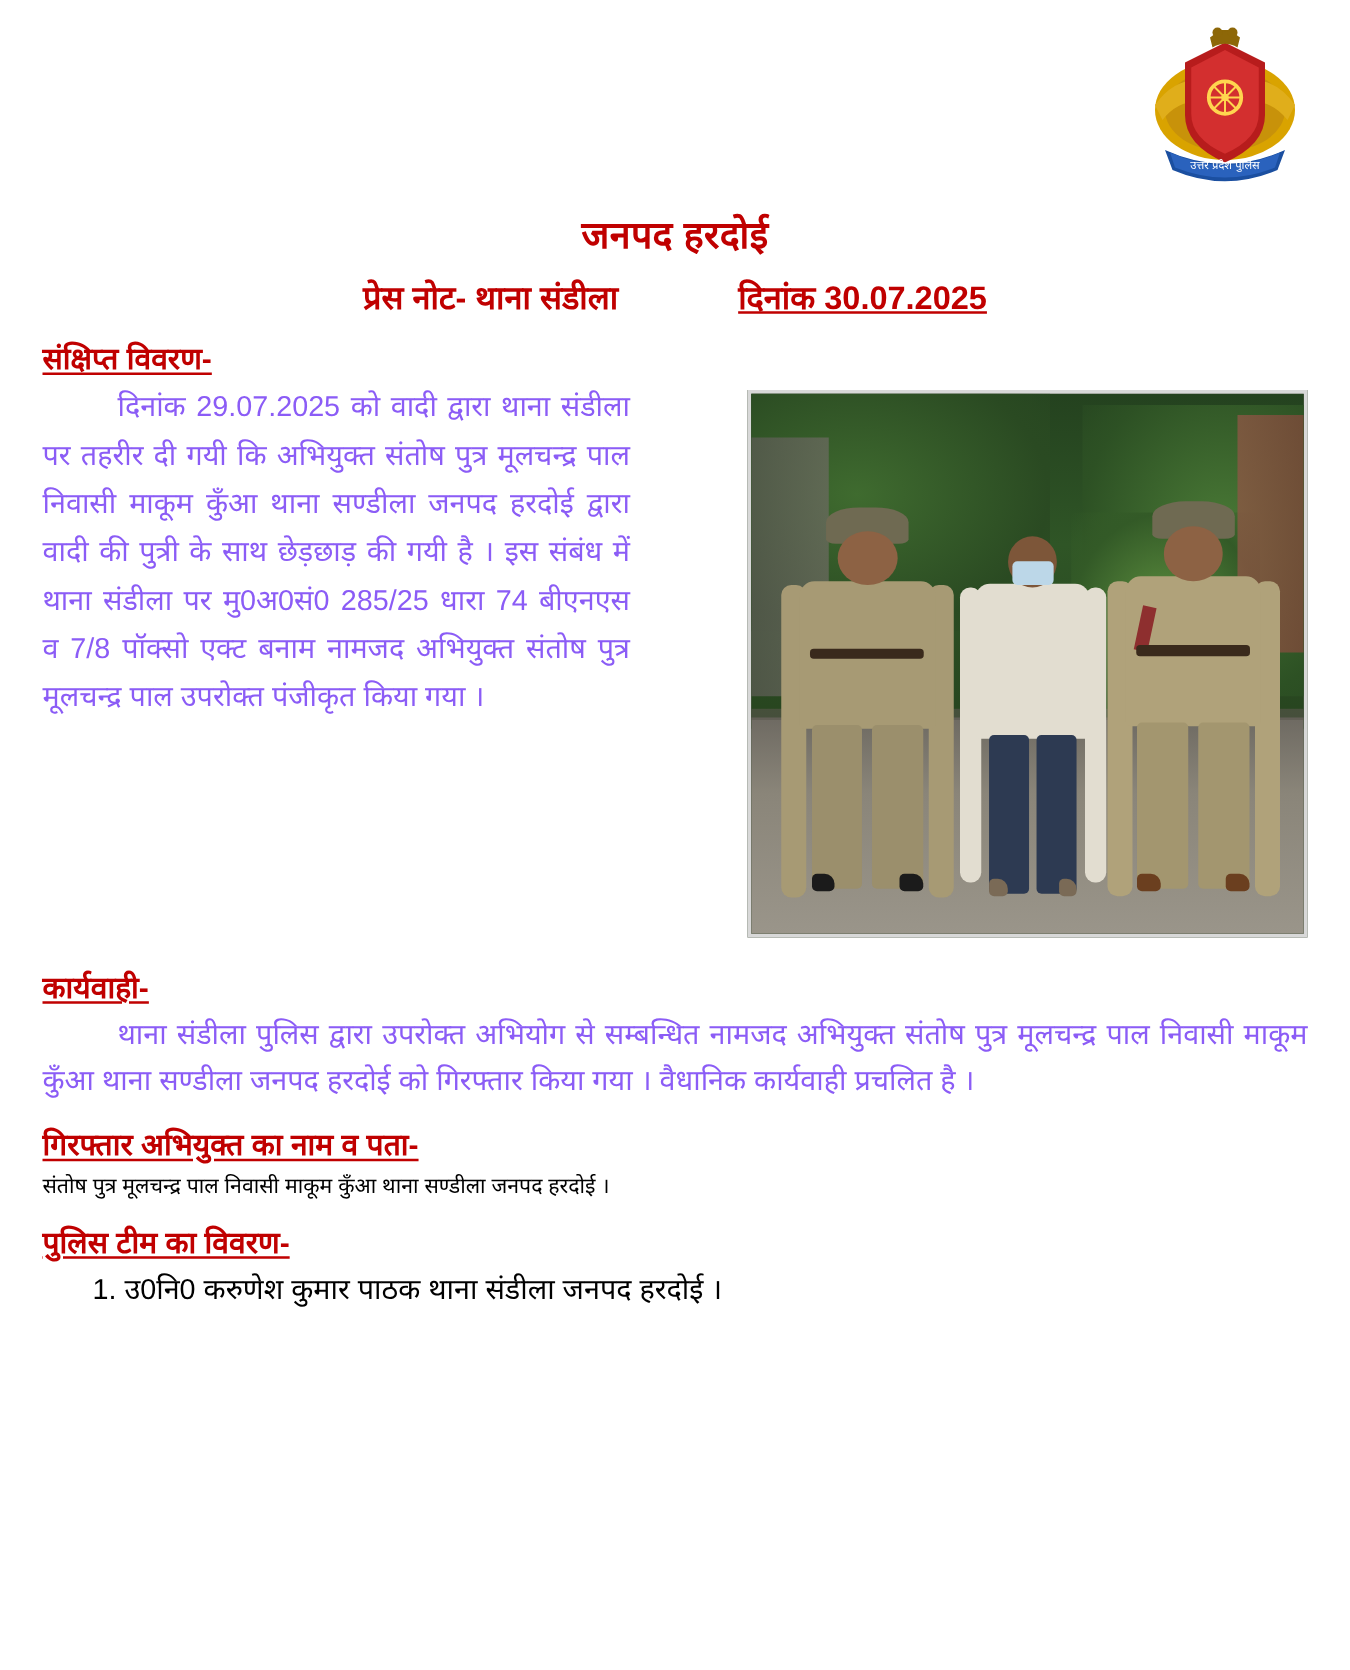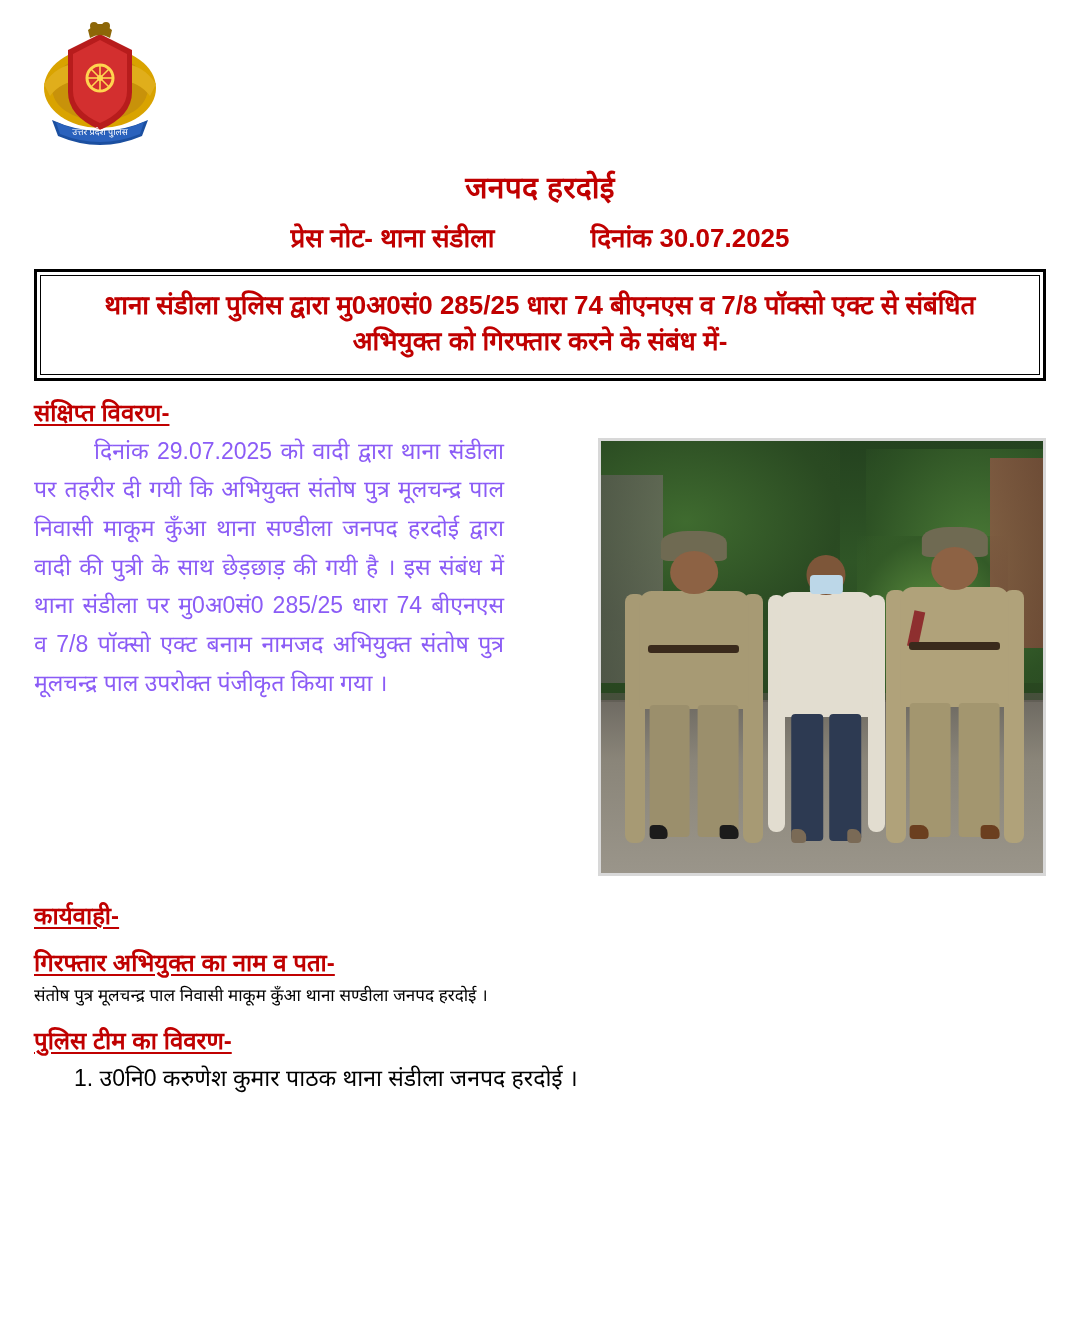--- a/index.html
+++ b/index.html
@@ -18,21 +18,21 @@
     position: relative;
     width: 1080px;
     height: 1336px;
     box-sizing: border-box;
     padding: 10px 34px 0 34px;
   }
 
   
   .emblem-wrap {
     display: flex;
-    justify-content: flex-start;
+    justify-content: flex-end;
     align-items: flex-start;
     height: 148px;
     padding-top: 6px;
   }
   .emblem {
     position: relative;
     width: 132px;
     height: 140px;
   }
   .emblem svg { display: block; }
@@ -50,21 +50,21 @@
     display: flex;
     justify-content: center;
     align-items: center;
     gap: 96px;
     margin-top: 12px;
     font-size: 26px;
     font-weight: bold;
     color: #c00000;
   }
   .press-note { white-space: nowrap; }
-  .date-line { white-space: nowrap; }
+  .date-line { white-space: nowrap; text-decoration: underline; }
 
   
   .headline-box {
     margin: 14px 0 0 0;
     border: 3px solid #000;
     padding: 3px;
   }
   .headline-inner {
     border: 1px solid #000;
     padding: 12px 18px 14px 18px;
@@ -236,23 +236,20 @@
       </svg>
     </div>
   </div>
 
   <div class="district">जनपद हरदोई</div>
   <div class="subtitle-row">
     <span class="press-note">प्रेस नोट- थाना संडीला</span>
     <span class="date-line">दिनांक 30.07.2025</span>
   </div>
 
-  <div class="headline-box">
-    <div class="headline-inner">थाना संडीला पुलिस द्वारा मु0अ0सं0 285/25 धारा 74 बीएनएस व 7/8 पॉक्सो एक्ट से संबंधित अभियुक्त को गिरफ्तार करने के संबंध में-</div>
-  </div>
 
   <div class="summary-wrap clearfix">
     <div class="sec-head">संक्षिप्त विवरण-</div>
 
     <div class="photo">
       <div class="ph-sky"></div>
       <div class="ph-foliage1"></div>
       <div class="ph-foliage2"></div>
       <div class="ph-palm"></div>
       <div class="ph-wallL"></div>
@@ -311,20 +308,21 @@
               <div class="p-shoeR"></div>
             </div>
         </div>
       </div>
     </div>
 
     <div class="summary-col body-text indent">दिनांक 29.07.2025 को वादी द्वारा थाना संडीला पर तहरीर दी गयी कि अभियुक्त संतोष पुत्र मूलचन्द्र पाल निवासी माकूम कुँआ थाना सण्डीला जनपद हरदोई द्वारा वादी की पुत्री के साथ छेड़छाड़ की गयी है । इस संबंध में थाना संडीला पर मु0अ0सं0 285/25 धारा 74 बीएनएस व 7/8 पॉक्सो एक्ट बनाम नामजद अभियुक्त संतोष पुत्र मूलचन्द्र पाल उपरोक्त पंजीकृत किया गया ।</div>
   </div>
 
   <div class="sec-head">कार्यवाही-</div>
+  <div class="body-text indent">थाना संडीला पुलिस द्वारा उपरोक्त अभियोग से सम्बन्धित नामजद अभियुक्त संतोष पुत्र मूलचन्द्र पाल निवासी माकूम कुँआ थाना सण्डीला जनपद हरदोई को गिरफ्तार किया गया । वैधानिक कार्यवाही प्रचलित है ।</div>
 
   <div class="sec-head">गिरफ्तार अभियुक्त का नाम व पता-</div>
   <div class="plain-line">संतोष पुत्र मूलचन्द्र पाल निवासी माकूम कुँआ थाना सण्डीला जनपद हरदोई ।</div>
 
   <div class="sec-head">पुलिस टीम का विवरण-</div>
   <div class="team-list">
     <div>1. उ0नि0 करुणेश कुमार पाठक थाना संडीला जनपद हरदोई ।</div>
   </div>
 
 </div>

